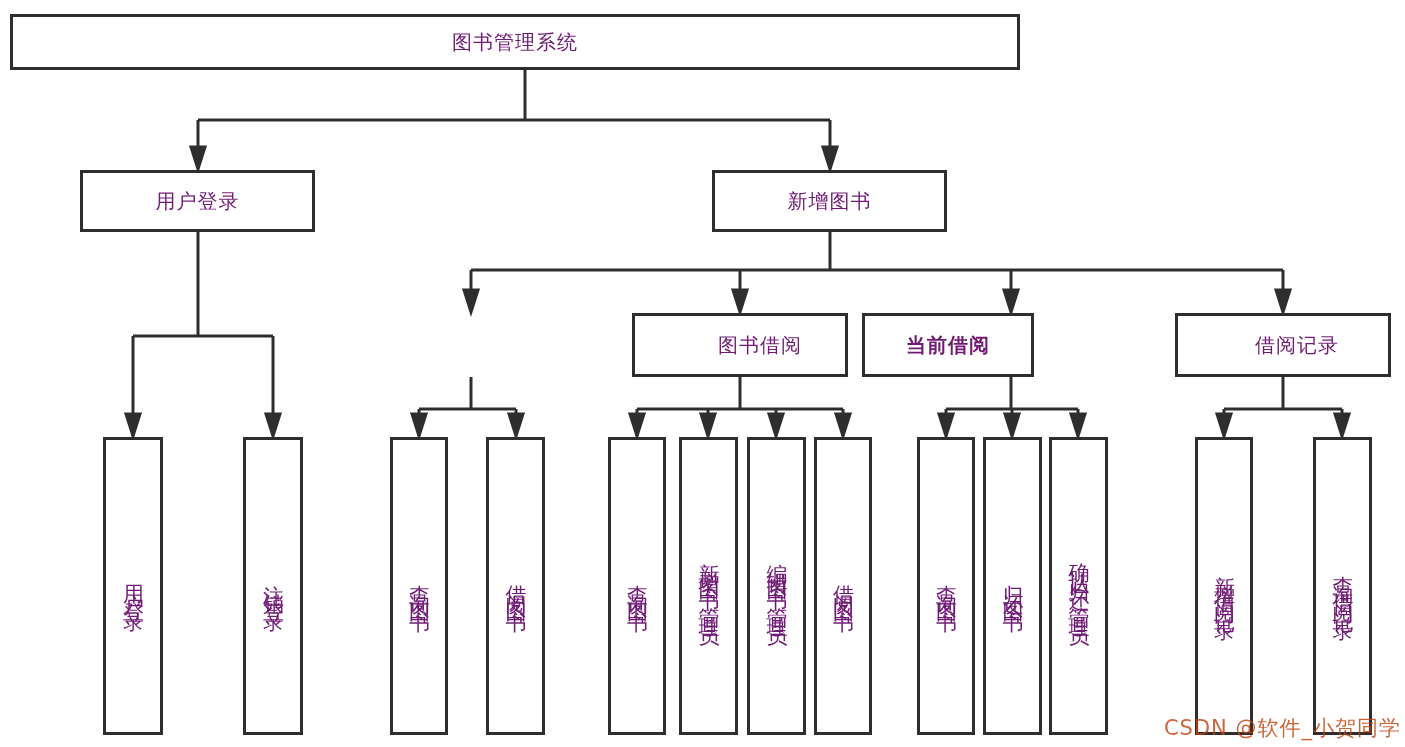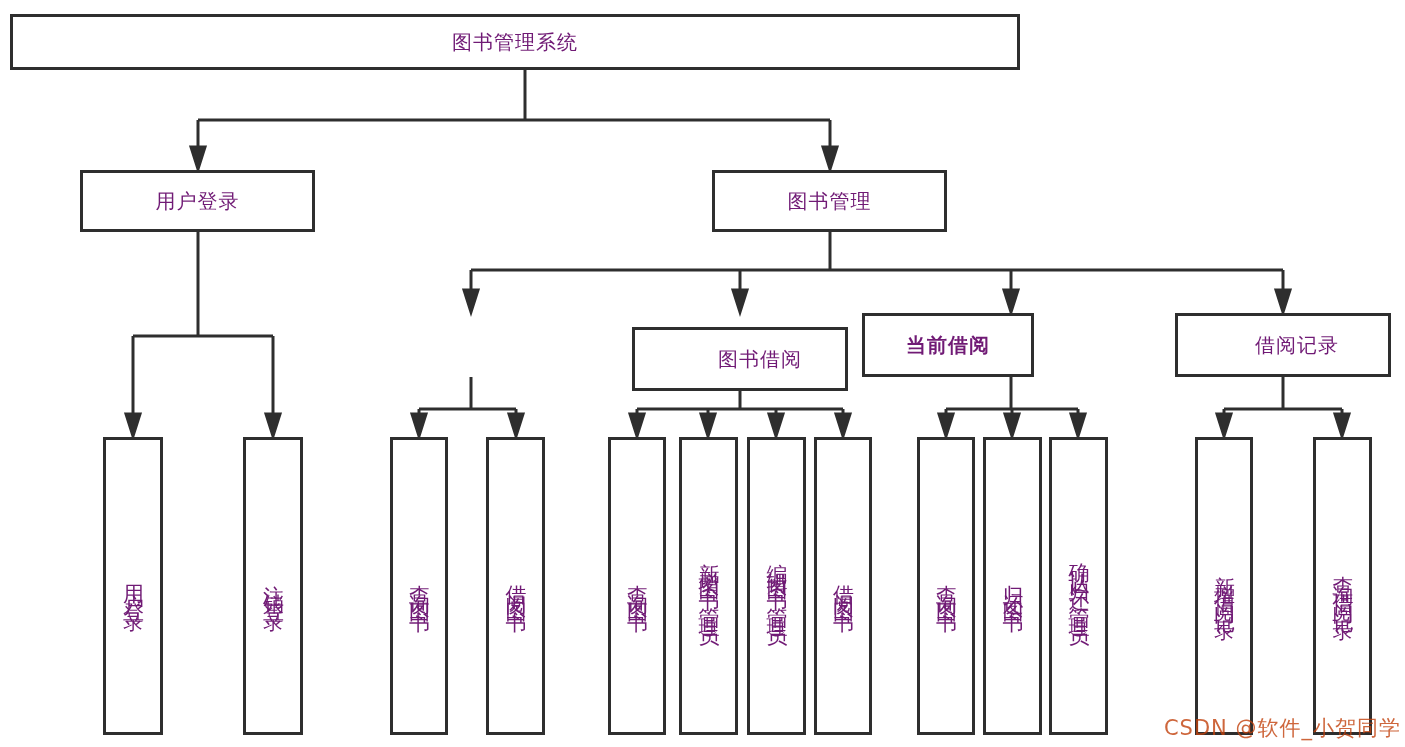--- a/index.html
+++ b/index.html
@@ -123,23 +123,23 @@
         <polygon points="1217,414 1231,414 1224,436"></polygon>
         <line x1="1342" y1="409" x2="1342" y2="419"></line>
         <polygon points="1335,414 1349,414 1342,436"></polygon>
       </g>
     </g>
   </svg>
 
   <div class="node h-node" style="left:10px; top:14px; width:1010px; height:56px;">图书管理系统</div>
 
   <div class="node h-node" style="left:80px; top:170px; width:235px; height:62px;">用户登录</div>
-  <div class="node h-node" style="left:712px; top:170px; width:235px; height:62px;">图书管理</div>
+  <div class="node h-node" style="left:712px; top:170px; width:235px; height:62px;">新增图书</div>
 
-  <div class="node h-node" style="left:632px; top:327px; width:216px; height:64px;padding-left:40px;">图书借阅</div>
+  <div class="node h-node" style="left:632px; top:313px; width:216px; height:64px;padding-left:40px;">图书借阅</div>
   <div class="node h-node" style="left:862px; top:313px; width:172px; height:64px;font-weight:bold;">当前借阅</div>
   <div class="node h-node" style="left:1175px; top:313px; width:216px; height:64px;padding-left:28px;">借阅记录</div>
 
   <div class="node v-node" style="left:103px; top:437px; width:60px; height:298px;">用户登录</div>
   <div class="node v-node" style="left:243px; top:437px; width:60px; height:298px;">注销登录</div>
 
   <div class="node v-node" style="left:390px; top:437px; width:58px; height:298px;">查询图书</div>
   <div class="node v-node" style="left:486px; top:437px; width:59px; height:298px;">借阅图书</div>
 
   <div class="node v-node" style="left:608px; top:437px; width:58px; height:298px;">查询图书</div>

